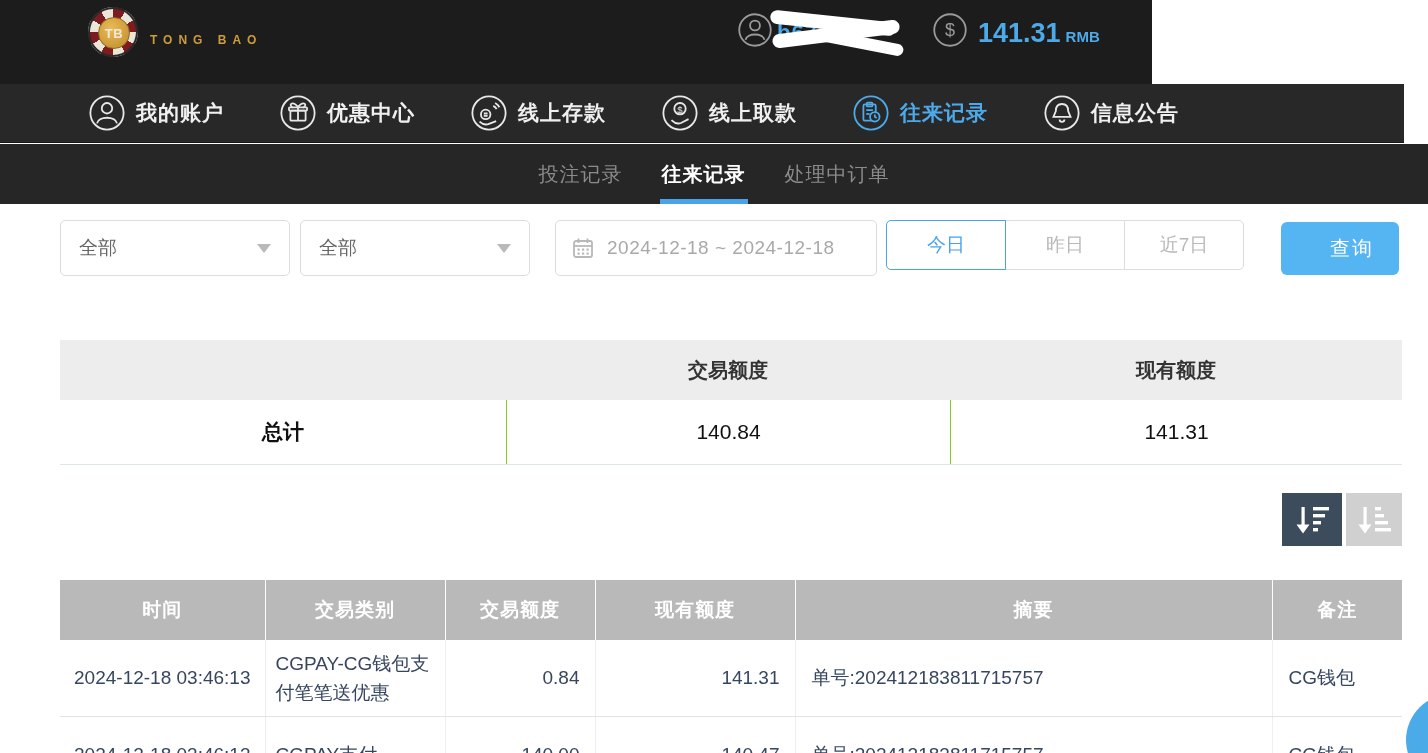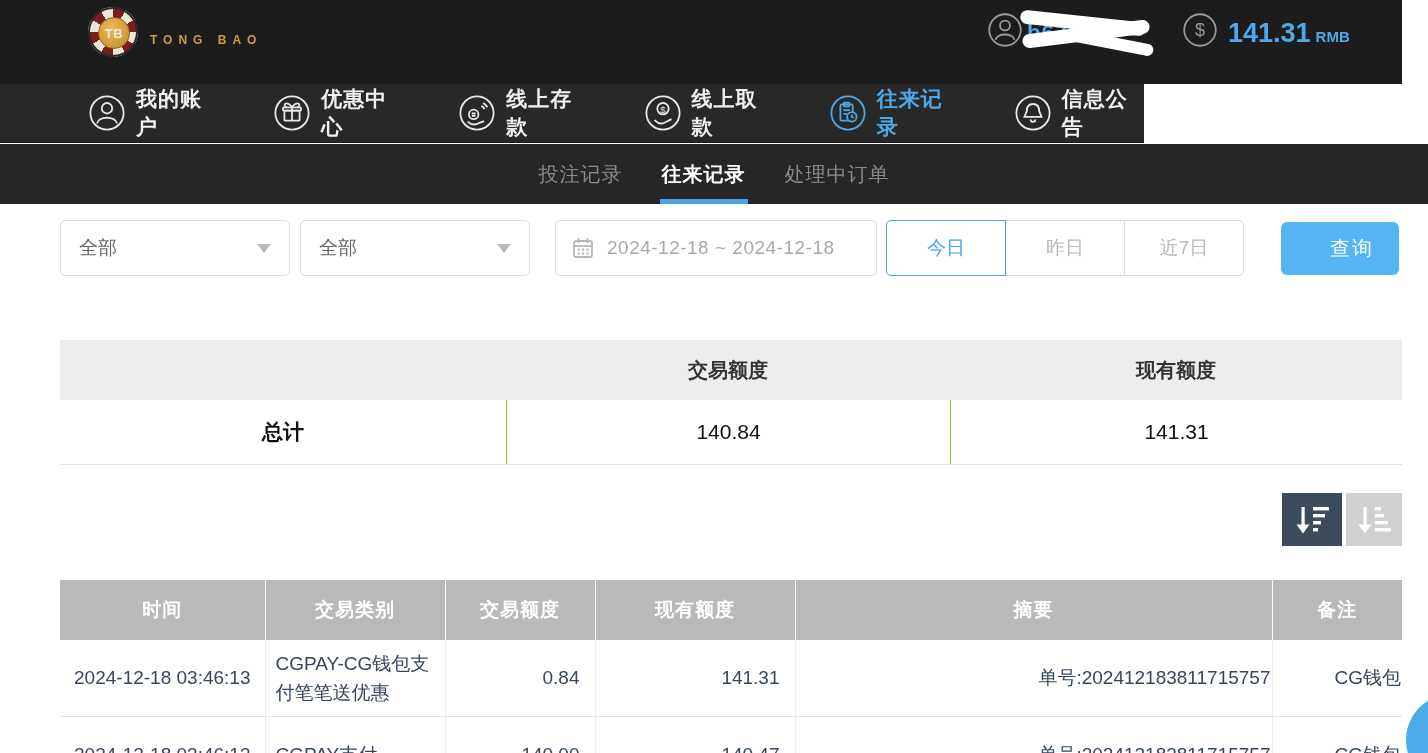--- a/index.html
+++ b/index.html
@@ -3,21 +3,21 @@
 <meta charset="utf-8">
 <style>
   html,body{margin:0;padding:0;}
   body{
     width:1428px;height:753px;position:relative;overflow:hidden;
     background:#ffffff;
     font-family:"Liberation Sans","DejaVu Sans",sans-serif;
     -webkit-font-smoothing:antialiased;
   }
   
-  .top-header{position:absolute;left:0;top:0;width:1402px;height:84px;background:#1c1c1c;}
+  .top-header{position:absolute;left:0;top:0;width:1152px;height:84px;background:#1c1c1c;}
   .logo{position:absolute;left:88px;top:7px;display:flex;align-items:center;gap:12px;}
   .chip{width:50px;height:50px;border-radius:50%;position:relative;
     background:conic-gradient(#7e1b21 0 30deg,#ece6d8 30deg 60deg,#7e1b21 60deg 90deg,#ece6d8 90deg 120deg,#7e1b21 120deg 150deg,#ece6d8 150deg 180deg,#7e1b21 180deg 210deg,#ece6d8 210deg 240deg,#7e1b21 240deg 270deg,#ece6d8 270deg 300deg,#7e1b21 300deg 330deg,#ece6d8 330deg 360deg);
     box-shadow:0 0 0 2px #2a2a2a inset;}
   .chip-core{position:absolute;left:10px;top:10px;width:30px;height:30px;border-radius:50%;
     background:radial-gradient(circle at 40% 35%,#e9bb55,#c08a2c);border:1px solid #8a6a20;
     display:flex;align-items:center;justify-content:center;font-size:13px;font-weight:bold;color:#efe9dc;letter-spacing:.5px;}
   .brand-text{display:flex;flex-direction:column;line-height:1;}
   .brand-cn{font-size:34px;font-weight:bold;letter-spacing:3px;
     background:linear-gradient(180deg,#f9eab2 15%,#e4b354 55%,#b97f25 100%);
@@ -29,21 +29,21 @@
   .user-circ{left:25px;top:12px;}
   .usd-circ{left:220px;top:12px;}
   .username{position:absolute;left:65px;top:20px;font-size:22px;color:#4da9e8;font-weight:bold;letter-spacing:1px;}
   .scribble{position:absolute;background:#ffffff;border-radius:9px;}
   .scrib-a{left:58px;top:16px;width:126px;height:14px;transform:rotate(6deg);}
   .scrib-b{left:60px;top:27px;width:128px;height:14px;transform:rotate(-7deg);}
   .scrib-c{left:108px;top:37px;width:84px;height:12px;transform:rotate(11deg);}
   .balance{position:absolute;left:266px;top:18px;font-size:27px;color:#4da9e8;font-weight:bold;}
   .currency{font-size:15px;font-weight:bold;margin-left:5px;}
   
-  .main-nav{position:absolute;left:0;top:84px;width:1144px;height:59px;background:#282828;
+  .main-nav{position:absolute;left:0;top:84px;width:1404px;height:59px;background:#282828;
     border-bottom:1px solid #171717;display:flex;align-items:center;padding-left:88px;gap:55px;box-sizing:border-box;}
   .nav-item{display:flex;align-items:center;gap:10px;color:#f0f0f0;cursor:pointer;}
   .nav-item .nicon{color:#e8e8e8;display:flex;}
   .nav-item.active{color:#4da9e8;}
   .nav-item.active .nicon{color:#4da9e8;}
   .nav-label{font-size:21px;font-weight:bold;letter-spacing:1px;}
   
   .subtab-bar{position:absolute;left:0;top:144px;width:1428px;height:60px;background:#262626;
     display:flex;align-items:center;justify-content:center;gap:39px;}
   .subtab{font-size:20px;color:#8b8b8b;height:60px;display:flex;align-items:center;position:relative;cursor:pointer;letter-spacing:1px;}
@@ -53,21 +53,21 @@
   .select-box{position:absolute;top:220px;height:56px;border:1px solid #dcdcdc;border-radius:5px;
     display:flex;align-items:center;justify-content:space-between;padding:0 18px;box-sizing:border-box;background:#fff;cursor:pointer;}
   .select-box .sel-val{font-size:19px;color:#666;}
   .caret{width:0;height:0;border-left:7px solid transparent;border-right:7px solid transparent;border-top:9px solid #b9b9b9;}
   .sel-1{left:60px;width:230px;}
   .sel-2{left:300px;width:230px;}
   .date-box{position:absolute;left:555px;top:220px;width:322px;height:56px;border:1px solid #dcdcdc;border-radius:5px;
     display:flex;align-items:center;gap:12px;padding:0 15px;box-sizing:border-box;background:#fff;cursor:pointer;}
   .date-text{font-size:19px;color:#a9a9a9;letter-spacing:.5px;}
   .quick-group{position:absolute;left:886px;top:220px;height:56px;display:flex;}
-  .qbtn{width:120px;height:56px;background:#fff;border:1px solid #dcdcdc;margin-left:-1px;
+  .qbtn{width:120px;height:50px;background:#fff;border:1px solid #dcdcdc;margin-left:-1px;
     font-size:19px;color:#b9b9b9;display:flex;align-items:center;justify-content:center;cursor:pointer;box-sizing:border-box;}
   .qbtn:first-child{border-radius:5px 0 0 5px;margin-left:0;}
   .qbtn:last-child{border-radius:0 5px 5px 0;}
   .qbtn.active{border-color:#4aa3e8;color:#4aa3e8;z-index:2;}
   .search-btn{position:absolute;left:1281px;top:222px;width:118px;height:53px;background:#55b5f2;border:none;
     border-radius:6px;color:#fff;font-size:20px;letter-spacing:2px;cursor:pointer;font-family:inherit;padding-left:30px;}
   
   .summary{position:absolute;left:60px;top:340px;width:1342px;}
   .sum-head{display:grid;grid-template-columns:446px 444px 452px;height:60px;background:#ededed;}
   .sum-head div{display:flex;align-items:center;justify-content:center;font-size:20px;font-weight:bold;color:#333;}
@@ -82,21 +82,21 @@
   .sort-asc{background:#d0d0d0;width:56px;}
   
   .records{position:absolute;left:60px;top:580px;width:1342px;border-collapse:collapse;table-layout:fixed;}
   .records th{background:#b9b9b9;color:#fff;font-size:19px;font-weight:bold;height:58px;
     border-right:1px solid #fdfdfd;letter-spacing:1px;}
   .records th:last-child{border-right:none;}
   .records td{height:64px;font-size:19px;color:#37465f;border-bottom:1px solid #e3e3e3;border-right:1px solid #eeeeee;background:#fff;}
   .records td:last-child{border-right:none;}
   td.c{text-align:center;}
   td.r{text-align:right;padding-right:15px;}
-  td.l{text-align:right;padding-left:0;}
+  td.l{text-align:left;padding-left:16px;}
   td.wrap{padding:6px 10px;line-height:1.55;text-align:left;}
   
   .float-chat{position:absolute;left:1406px;top:694px;width:92px;height:92px;border-radius:50%;background:#4babe9;cursor:pointer;}
   svg{display:block;}
 </style>
 </head>
 <body>
 
 <div class="top-header">
   <div class="logo">

